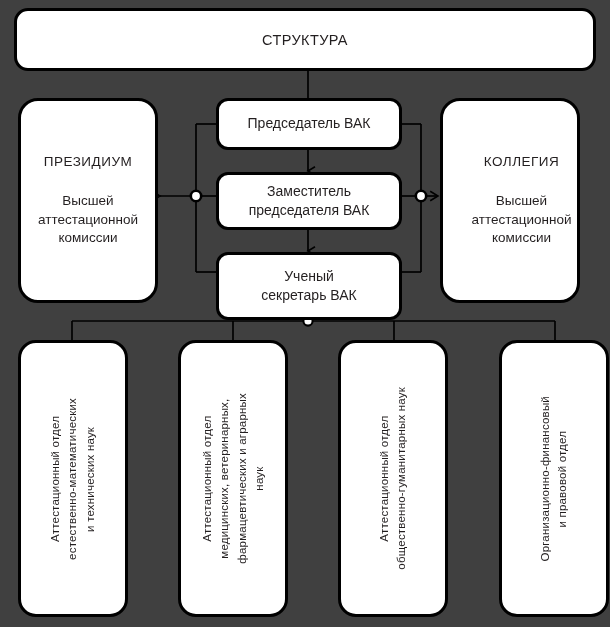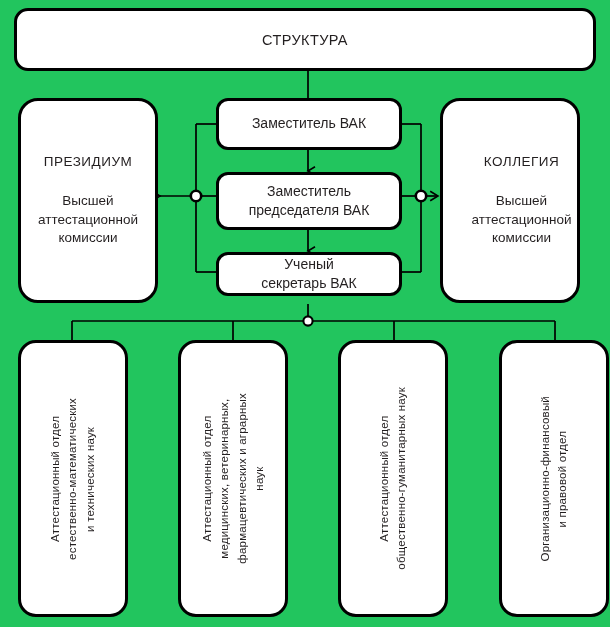--- a/index.html
+++ b/index.html
@@ -9,21 +9,21 @@
     background: #ffffff;
   }
   body {
     font-family: "Liberation Sans", sans-serif;
     -webkit-font-smoothing: antialiased;
   }
   #diagram {
     position: relative;
     width: 610px;
     height: 627px;
-    background: #22c55e;
+    background: #404040;
     overflow: hidden;
   }
   #wires {
     position: absolute;
     left: 0;
     top: 0;
     width: 610px;
     height: 627px;
     pointer-events: none;
   }
@@ -75,21 +75,21 @@
 
   
   .centre {
     left: 216px;
     width: 186px;
     border-radius: 12px;
     font-size: 14px;
   }
   #node-chairman   { top: 98px;  height: 52px; }
   #node-deputy     { top: 172px; height: 58px; }
-  #node-secretary  { top: 252px; height: 44px; }
+  #node-secretary  { top: 252px; height: 68px; }
 
   
   .dept {
     top: 340px;
     width: 110px;
     height: 277px;
     border-radius: 18px;
     font-size: 11.5px;
   }
   #node-dept-0 { left: 18px; }
@@ -178,21 +178,21 @@
   <div class="node side" id="node-collegium">
     <span class="txt">
       <span class="head">КОЛЛЕГИЯ</span>
       <span class="sub">Высшей
 аттестационной
 комиссии</span>
     </span>
   </div>
 
   <div class="node centre" id="node-chairman">
-    <span class="txt">Заместитель  ВАК</span>
+    <span class="txt">Председатель  ВАК</span>
   </div>
 
   <div class="node centre" id="node-deputy">
     <span class="txt">Заместитель
 председателя  ВАК</span>
   </div>
 
   <div class="node centre" id="node-secretary">
     <span class="txt">Ученый
 секретарь  ВАК</span>

